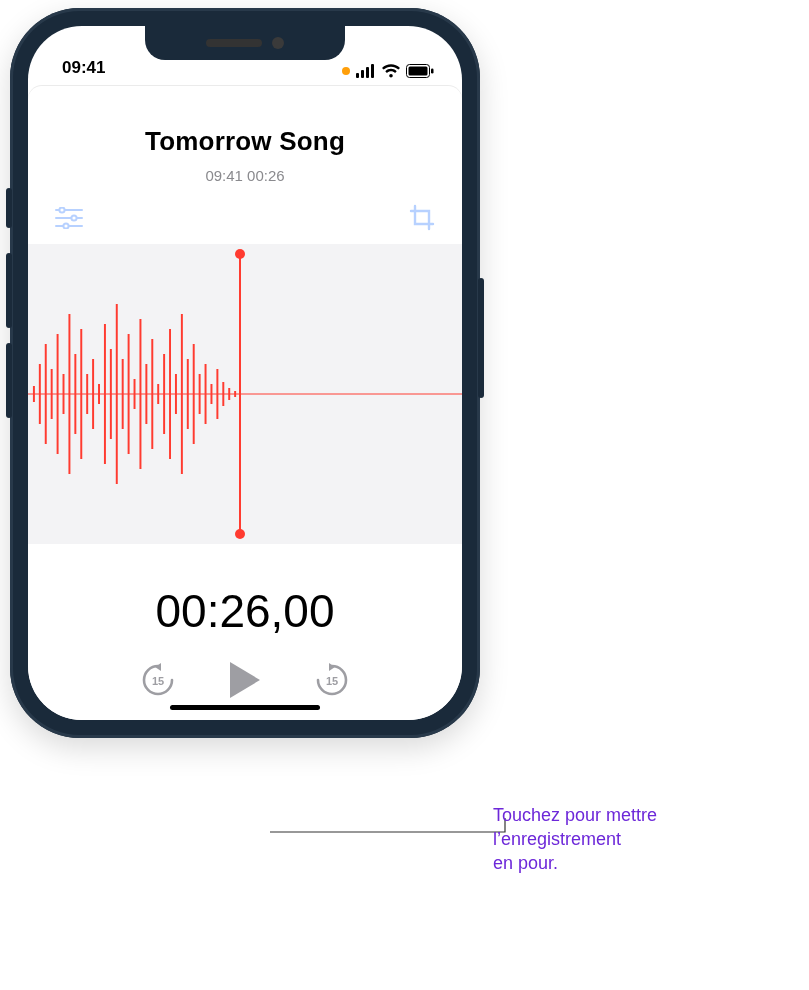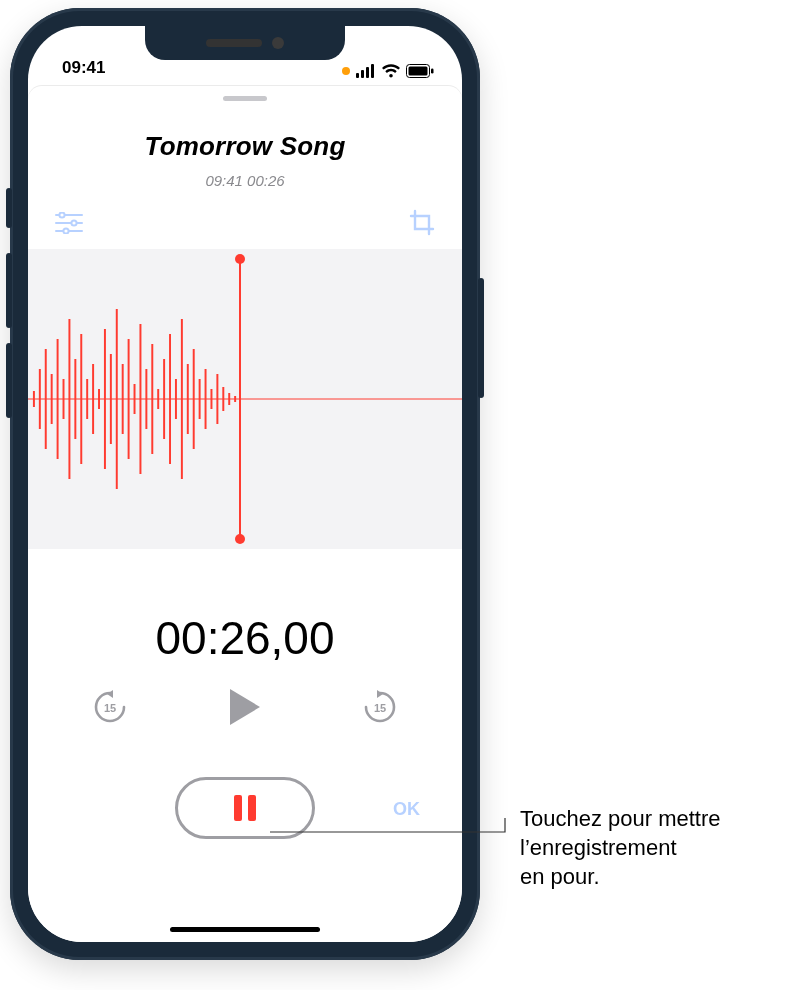--- a/index.html
+++ b/index.html
@@ -12,21 +12,21 @@
     background: #ffffff;
     position: relative;
   }
 
   
   .phone {
     position: absolute;
     left: 10px;
     top: 8px;
     width: 470px;
-    height: 952px;
+    height: 730px;
     background: #1a2a3a;
     border-radius: 70px;
     box-shadow: inset 0 0 0 3px #28394a, 0 10px 30px rgba(0,0,0,.15);
   }
   .screen {
     position: absolute;
     left: 18px; top: 18px; right: 18px; bottom: 18px;
     background: #ffffff;
     border-radius: 54px;
     overflow: hidden;
@@ -89,21 +89,20 @@
   }
   .grabber {
     margin: 10px auto 0 auto;
     width: 44px; height: 5px;
     background:#c8c8cc;
     border-radius: 3px;
   }
   .title-area {
     margin-top: 30px;
     text-align:center;
-    font-style:italic;
   }
   .title-area .title {
     font-size: 26px;
     font-weight: 600;
     color:#000;
     letter-spacing:.2px;
   }
   .title-area .subtitle {
     margin-top: 10px;
     font-size: 15px;
@@ -157,21 +156,21 @@
     font-weight:500;
     color:#000;
     font-variant-numeric: tabular-nums;
   }
 
   .playback-row {
     margin-top: 22px;
     display:flex;
     justify-content:center;
     align-items:center;
-    gap: 96px;
+    gap: 48px;
     color:#9e9ea3;
   }
   .skip-btn { cursor:pointer; position:relative; }
 
   .bottom-row {
     margin-top: 46px;
     display:flex;
     align-items:center;
     justify-content:center;
     position:relative;
@@ -212,25 +211,25 @@
   }
 
   
   .callout-line {
     position:absolute;
     stroke:#333; stroke-width:1.2;
     fill:none;
   }
   .callout-text {
     position:absolute;
-    left: 520px;
+    left: 493px;
     top: 804px;
-    font-size: 22px;
+    font-size: 18px;
     line-height: 1.32;
-    color:#000000;
+    color:#6d28d9;
     font-family: -apple-system, "SF Pro Text", "Helvetica Neue", Arial, sans-serif;
     width: 280px;
   }
 </style>
 </head>
 <body>
 
 <div class="phone">
   <div class="side-btn side-right"></div>
   <div class="side-btn side-left1"></div>

